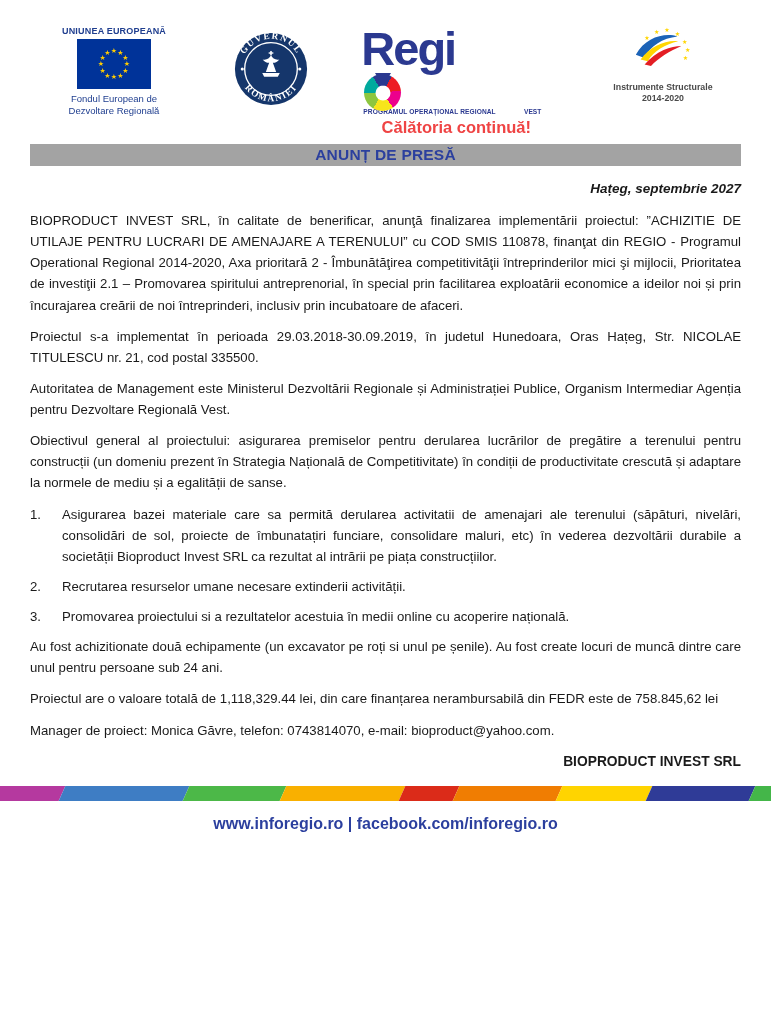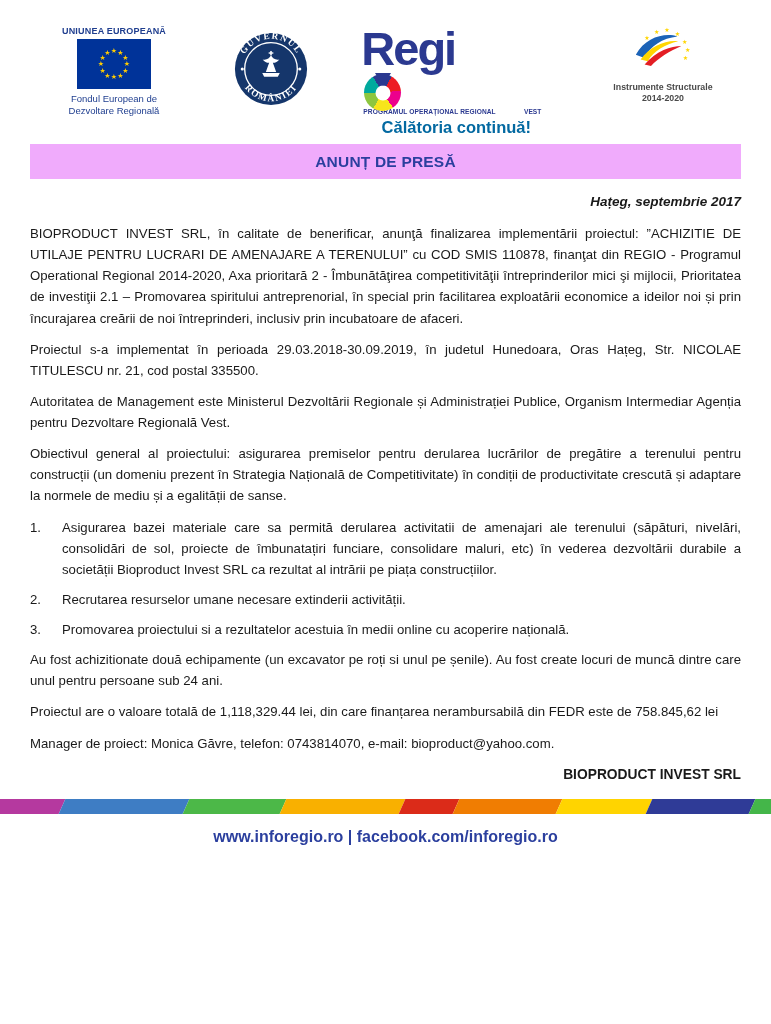--- a/index.html
+++ b/index.html
@@ -23,26 +23,26 @@
   .regio-wheel { position:relative; width:37px; height:37px; margin-left:3px; top:4px;
     border-radius:50%;
     background:conic-gradient(from 30deg, #ed1c24 0 15%, #ec008c 15% 32%, #f7e51b 32% 50%, #8dc63f 50% 66%, #00a99d 66% 83%, #2b3990 83% 100%); }
   .regio-wheel::after { content:""; position:absolute; left:50%; top:50%; width:15px; height:15px;
     transform:translate(-50%,-50%); background:#fff; border-radius:50%; }
   .regio-notch { position:absolute; left:50%; top:-1px; transform:translateX(-50%); width:0; height:0; z-index:2;
     border-left:8px solid transparent; border-right:8px solid transparent; border-top:13px solid #2b3990; }
   .regio-line2 { display:flex; justify-content:space-between; align-items:center; margin-top:1px; padding:0 2px; }
   .regio-program { font-size:6.6px; font-weight:bold; color:#2b3990; letter-spacing:.1px; }
   .regio-vest { font-size:6.6px; font-weight:bold; color:#2b3990; margin-right:8px; }
-  .regio-tagline { font-size:16.5px; font-weight:bold; color:#0369a1; margin-top:3px; }
+  .regio-tagline { font-size:16.5px; font-weight:bold; color:#ef4444; margin-top:3px; }
   .is-block { width:120px; text-align:center; }
   .is-art { width:96px; height:56px; display:block; margin:0 auto; }
   .is-caption { font-size:8.8px; font-weight:bold; color:#4a4a4a; line-height:1.3; }
   
-  .press-banner { margin:26px 30px 0 30px; height:35px; background:#f0abfc;
+  .press-banner { margin:26px 30px 0 30px; height:22px; background:#a3a3a3;
     display:flex; align-items:center; justify-content:center; }
   .press-banner span { font-size:15.5px; font-weight:bold; color:#2b3f9e; letter-spacing:.2px; }
   .dateline { margin:15px 30px 0 30px; text-align:right; font-size:13.5px; font-weight:bold; font-style:italic; }
   
   .doc-title { margin:17px 40px 0 40px; text-align:center; font-size:13.8px; font-weight:bold; line-height:1.5; }
   
   .body-copy { margin:14px 30px 0 30px; }
   .body-copy p { font-size:13.2px; line-height:1.6; text-align:justify; margin-bottom:10px; }
   .obj-heading { font-size:13.2px; margin-bottom:10px; }
   .obj-item { display:flex; margin-bottom:9px; }
@@ -154,21 +154,21 @@
         <span>Instrumente Structurale</span><br>
         <span>2014-2020</span>
       </div>
     </div>
   </div>
 
   <div class="press-banner">
     <span>ANUNȚ DE PRESĂ</span>
   </div>
 
-  <div class="dateline">Hațeg, septembrie 2017</div>
+  <div class="dateline">Hațeg, septembrie 2027</div>
 
 
   <div class="body-copy">
     <p>BIOPRODUCT INVEST SRL, în calitate de benerificar, anunţă finalizarea implementării proiectul: ”ACHIZITIE DE UTILAJE PENTRU LUCRARI DE AMENAJARE A TERENULUI” cu COD SMIS 110878, finanţat din REGIO - Programul Operational Regional 2014-2020, Axa prioritară 2 - Îmbunătăţirea competitivităţii întreprinderilor mici şi mijlocii, Prioritatea de investiţii 2.1 – Promovarea spiritului antreprenorial, în special prin facilitarea exploatării economice a ideilor noi și prin încurajarea creării de noi întreprinderi, inclusiv prin incubatoare de afaceri.</p>
     <p>Proiectul s-a implementat în perioada 29.03.2018-30.09.2019, în judetul Hunedoara, Oras Hațeg, Str. NICOLAE TITULESCU nr. 21, cod postal 335500.</p>
     <p>Autoritatea de Management este Ministerul Dezvoltării Regionale și Administrației Publice, Organism Intermediar Agenția pentru Dezvoltare Regională Vest.</p>
     <p>Obiectivul general al proiectului:  asigurarea premiselor pentru derularea lucrărilor de pregătire a terenului pentru construcții (un domeniu prezent în Strategia Națională de Competitivitate) în condiții de productivitate crescută și adaptare la normele de mediu și a egalității de sanse.</p>
 
     <div class="obj-item">
       <span class="obj-num">1.</span>

